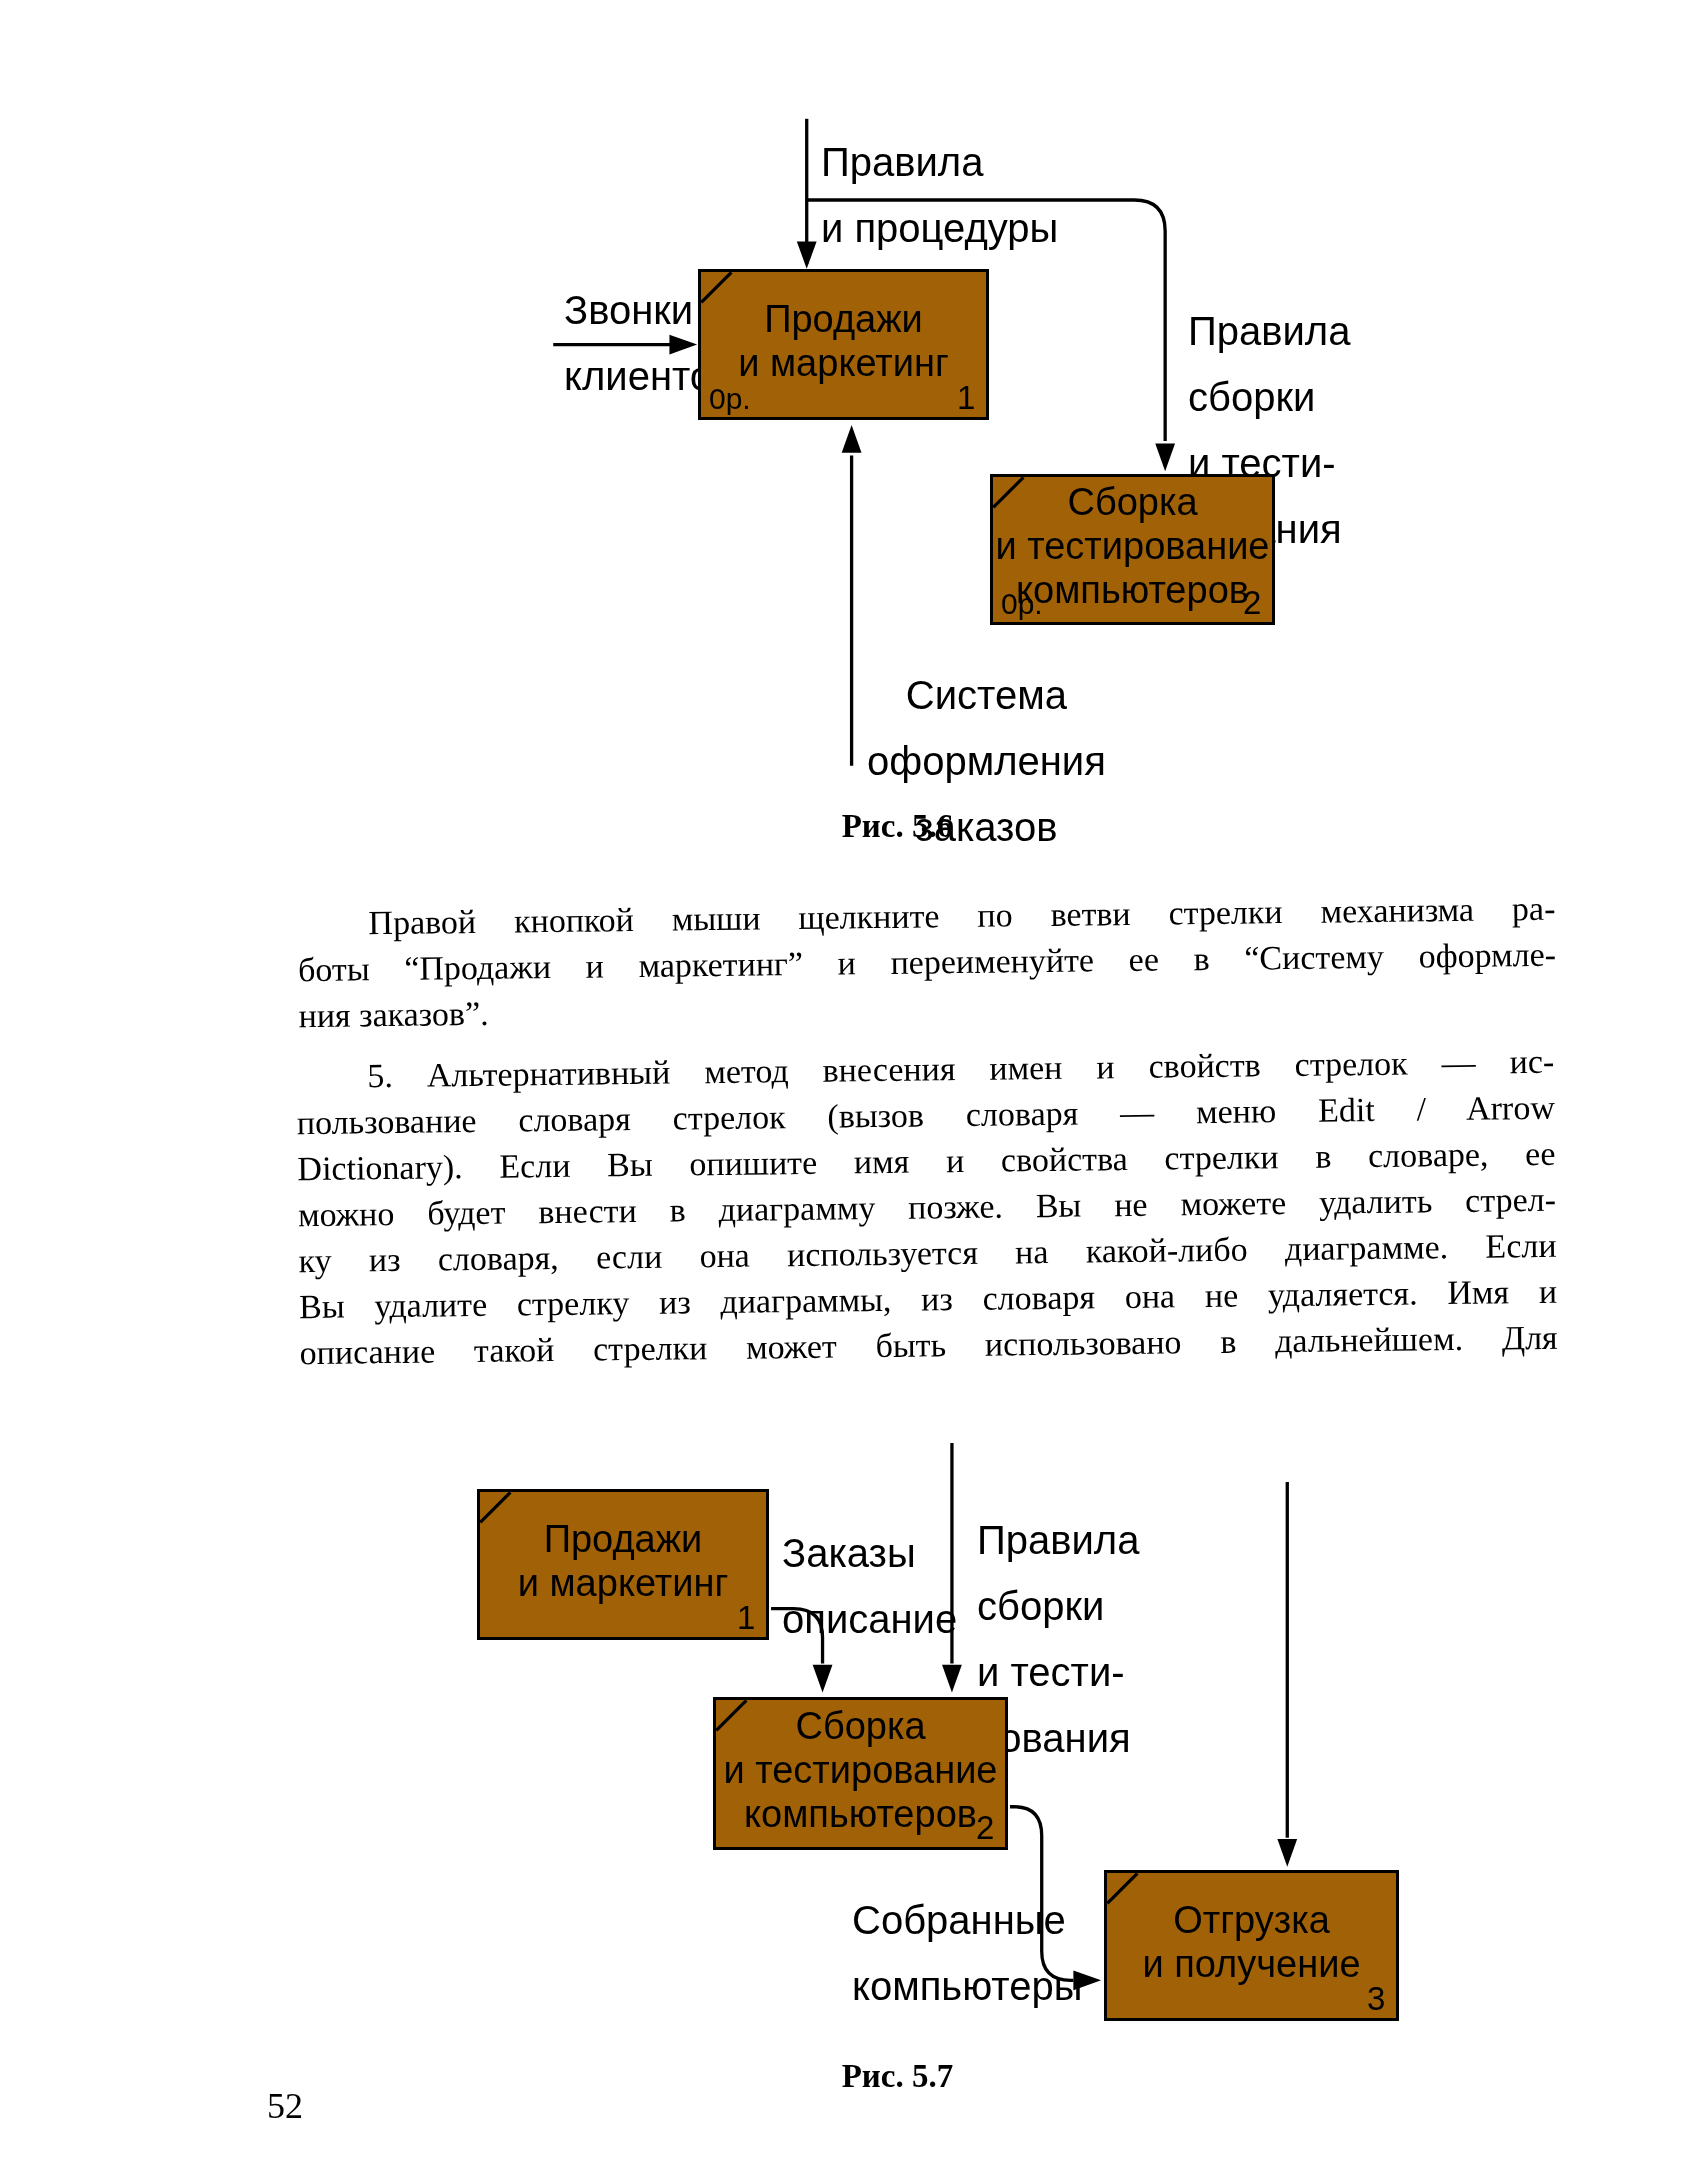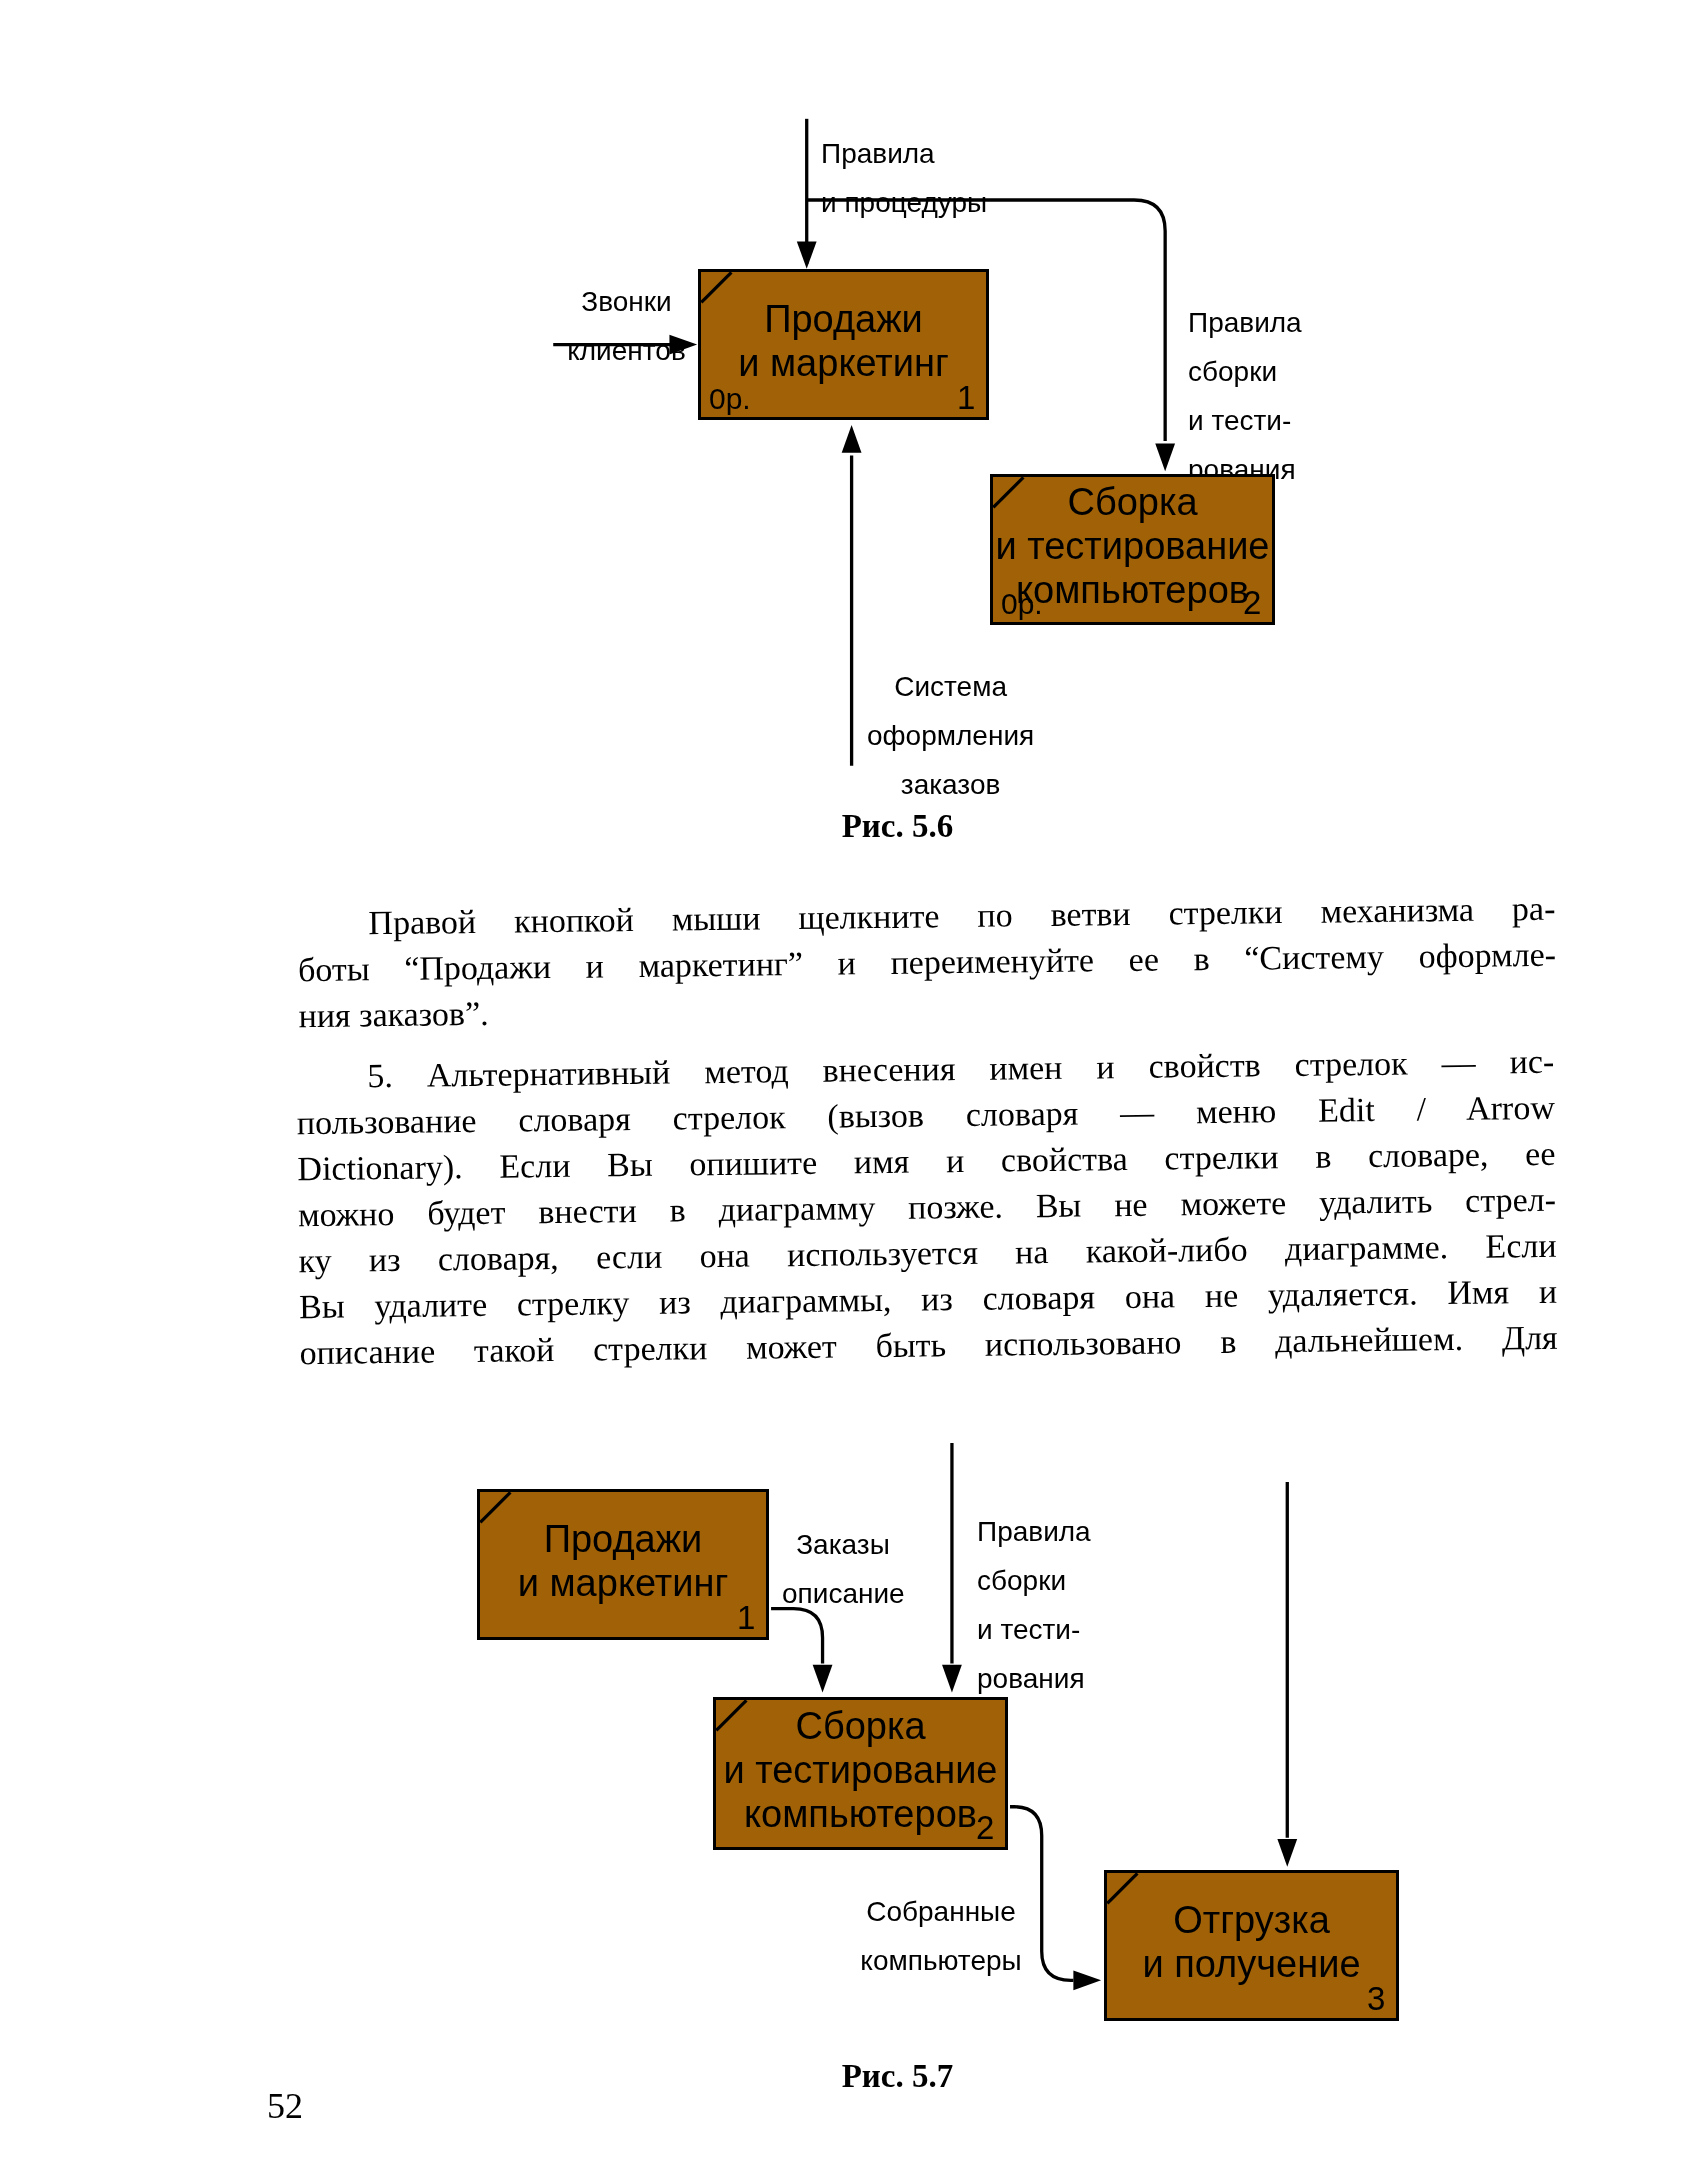--- a/index.html
+++ b/index.html
@@ -21,21 +21,21 @@
   .idefbox .cost{
     position:absolute;left:8px;bottom:2.6px;font-size:30px;line-height:1;
   }
   .idefbox .num{
     position:absolute;right:10.6px;bottom:2.6px;font-size:33px;line-height:1;
   }
   .fold{position:absolute;left:-1.3px;top:-1.3px;}
 
   
   .alabel{
-    position:absolute;font-size:28px;line-height:49px;white-space:pre-line;
+    position:absolute;font-size:40px;line-height:66px;white-space:pre-line;
   }
   .alabel.center{text-align:center;}
 
   
   .caption{
     position:absolute;font-family:"Liberation Serif",serif;font-weight:bold;
     font-size:33px;text-align:center;width:277px;
   }
 
   

